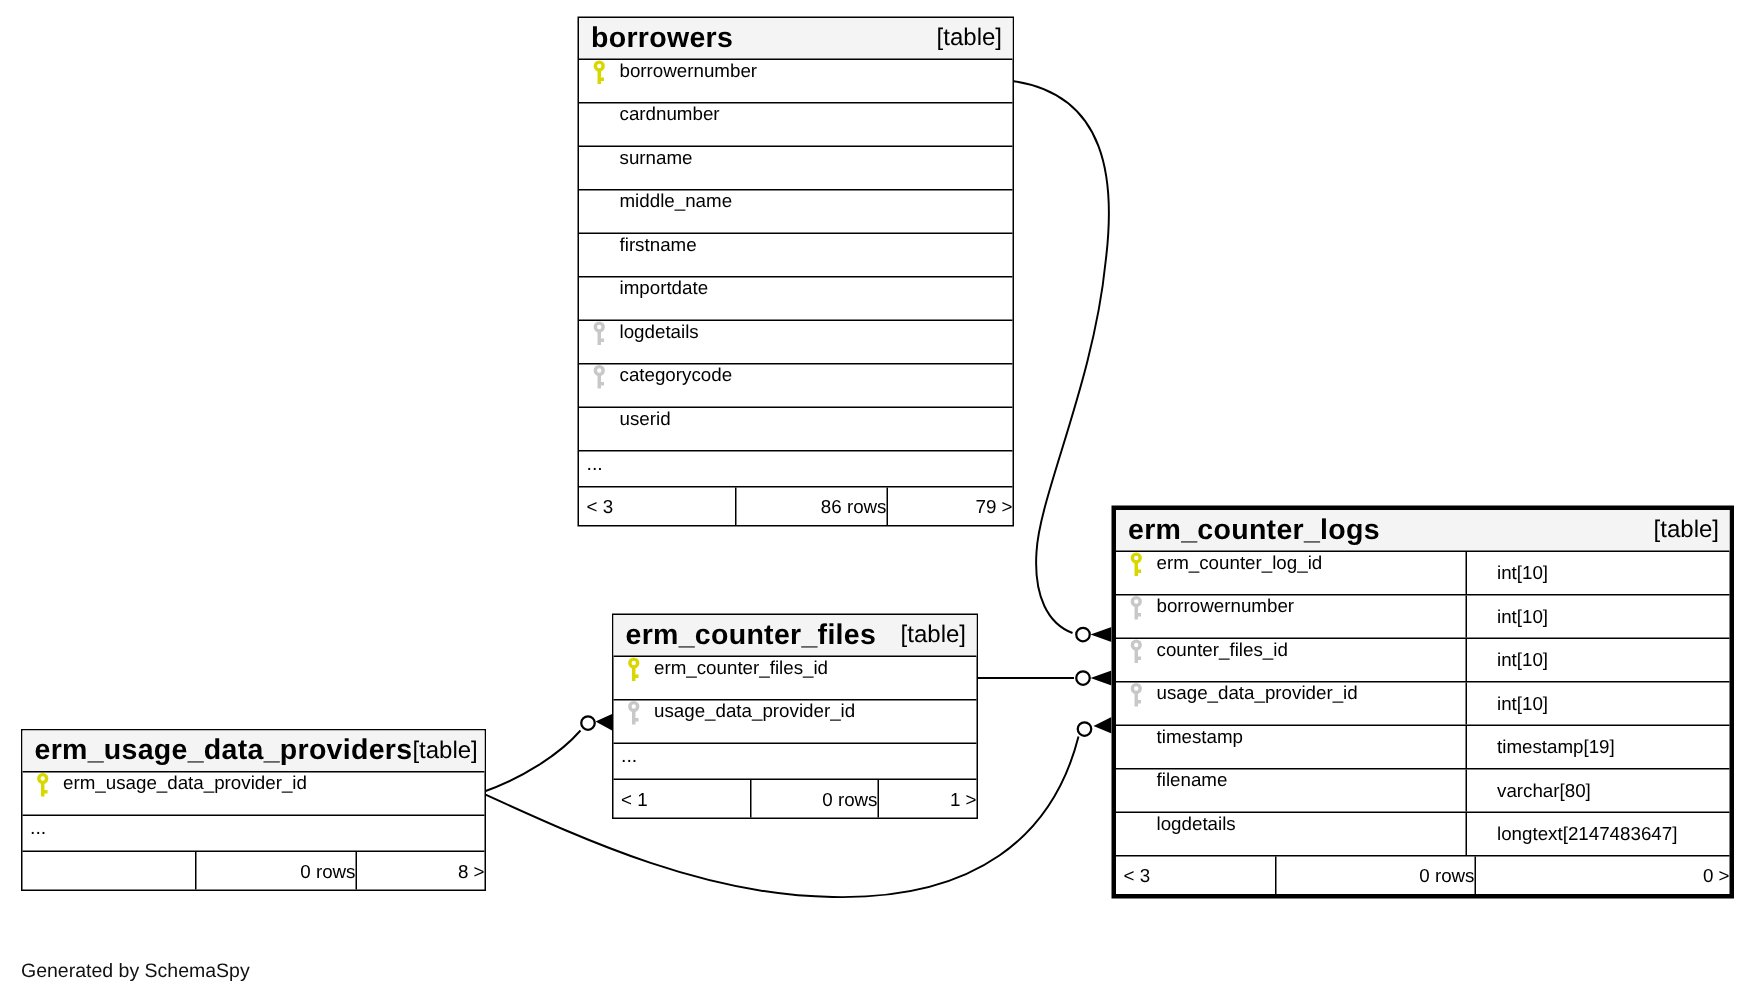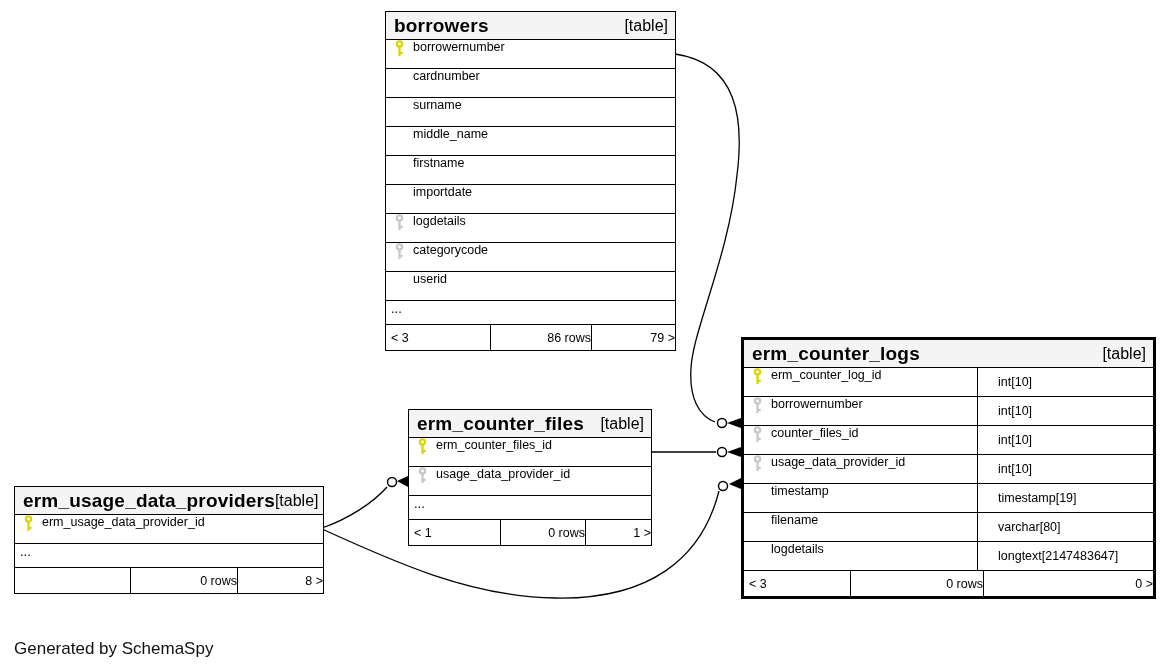--- a/index.html
+++ b/index.html
@@ -27,21 +27,21 @@
     flex:1;border-left:1px solid #000;align-self:stretch;display:flex;align-items:center;
     padding-left:20px;white-space:nowrap;overflow:hidden;
   }
   .ellipsisrow{height:23px;border-bottom:1px solid #000;display:flex;align-items:flex-start;padding-left:5px;font-size:13px;line-height:15px;}
   .tfoot{display:grid;height:25px;}
   .fcell{display:flex;align-items:center;overflow:hidden;}
   .fcell.l{justify-content:flex-start;padding-left:5px;}
   .fcell.c,.fcell.r{justify-content:flex-end;padding-right:0;}
   .fcell.l,.fcell.c{border-right:1px solid #000;}
   #note{
-    position:absolute;left:14px;top:639px;font-size:17px;color:#111;z-index:2;
+    position:absolute;left:14px;top:639px;font-size:13px;color:#111;z-index:2;
     font-family:"Liberation Sans","DejaVu Sans",sans-serif;
   }
 </style>
 </head>
 <body>
 
 <div id="canvas">
 
   <svg class="relations" width="1173" height="667">
     <g>

